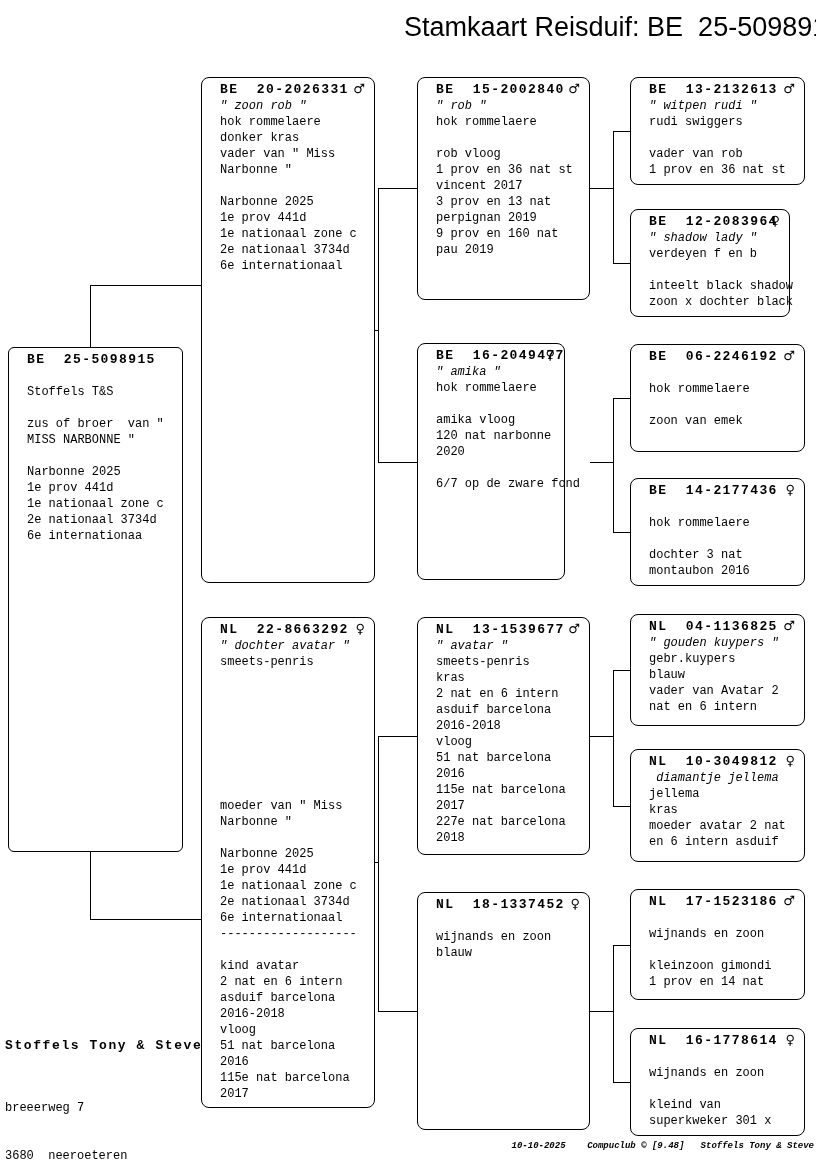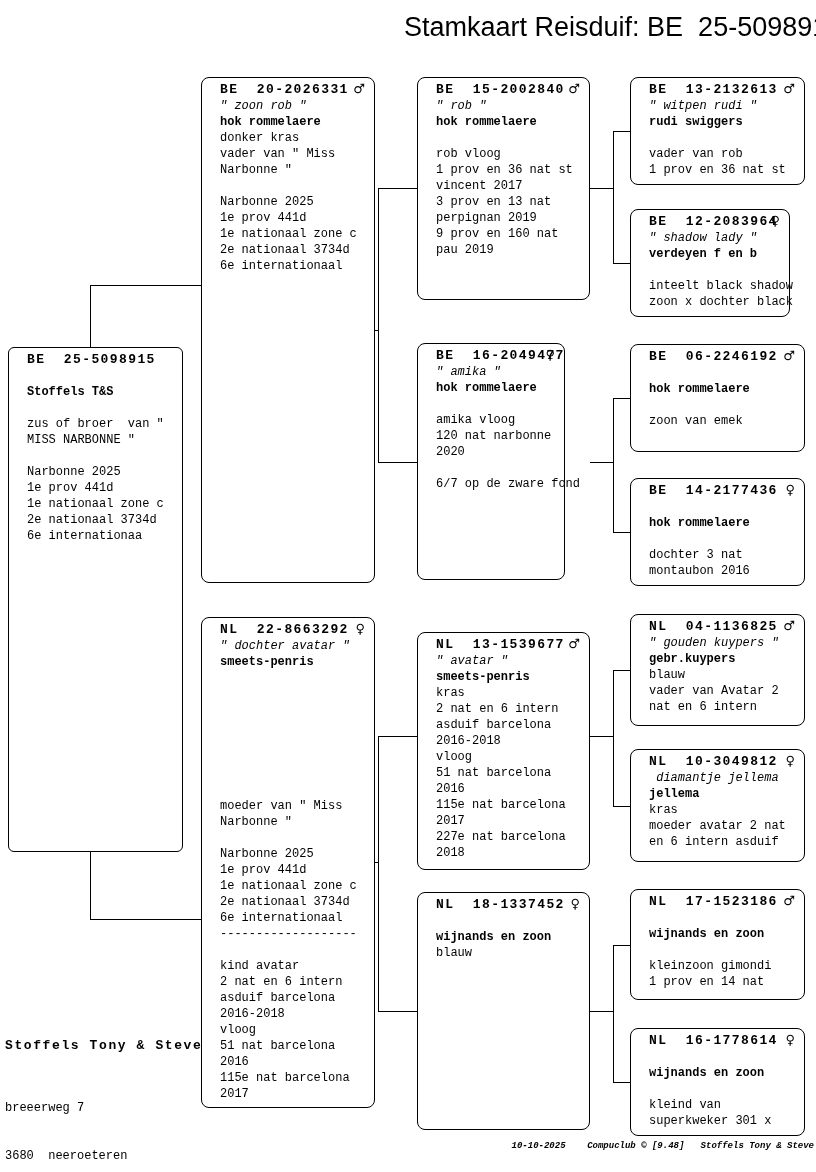--- a/index.html
+++ b/index.html
@@ -5,21 +5,21 @@
   html,body{margin:0;padding:0;}
   body{width:816px;height:1172px;position:relative;background:#fff;color:#000;
        font-family:"Liberation Mono",monospace;overflow:hidden;}
   #title{position:absolute;left:404px;top:12px;font-family:"Liberation Sans",sans-serif;
          font-size:27px;white-space:pre;text-align:center;}
   .pbox{position:absolute;border:1px solid #000;border-radius:8px;background:#fff;
         padding:4px 18px;box-sizing:border-box;z-index:2;}
   .ring{font-weight:bold;font-size:13px;letter-spacing:1.4px;height:16px;line-height:16px;
         white-space:pre;}
   .ln{font-size:12px;height:16px;line-height:16px;white-space:pre;}
-  .ln.b{font-weight:bold;}
+  .ln.b{font-weight:normal;}
   .ln.i{font-style:italic;}
   .sex{position:absolute;top:3px;right:9px;font-size:13px;font-weight:bold;
        font-family:"DejaVu Sans",sans-serif;}
   .conn{position:absolute;background:#000;z-index:1;}
   #owner-name{position:absolute;left:5px;top:1038px;font-weight:bold;font-size:13px;
               letter-spacing:1.6px;white-space:pre;}
   #owner-address{position:absolute;left:5px;top:1068px;font-size:12px;line-height:16px;
                  white-space:pre;}
   #footer{position:absolute;right:2px;top:1141px;font-size:9px;font-style:italic;
           font-weight:bold;white-space:pre;}
@@ -139,21 +139,21 @@
       <span class="sex">♀</span>
       <div class="ln i">" amika "</div>
       <div class="ln b">hok rommelaere</div>
       <div class="ln"></div>
       <div class="ln">amika vloog</div>
       <div class="ln">120 nat narbonne</div>
       <div class="ln">2020</div>
       <div class="ln"></div>
       <div class="ln">6/7 op de zware fond</div>
     </div>
-    <div class="pbox" style="left: 417px; top: 617px; width: 173px; height: 238px; margin-top: 15px;">
+    <div class="pbox" style="left: 417px; top: 617px; width: 173px; height: 238px;">
       <div class="ring">NL  13-1539677</div>
       <span class="sex">♂</span>
       <div class="ln i">" avatar "</div>
       <div class="ln b">smeets-penris</div>
       <div class="ln">kras</div>
       <div class="ln">2 nat en 6 intern</div>
       <div class="ln">asduif barcelona</div>
       <div class="ln">2016-2018</div>
       <div class="ln">vloog</div>
       <div class="ln">51 nat barcelona</div>

